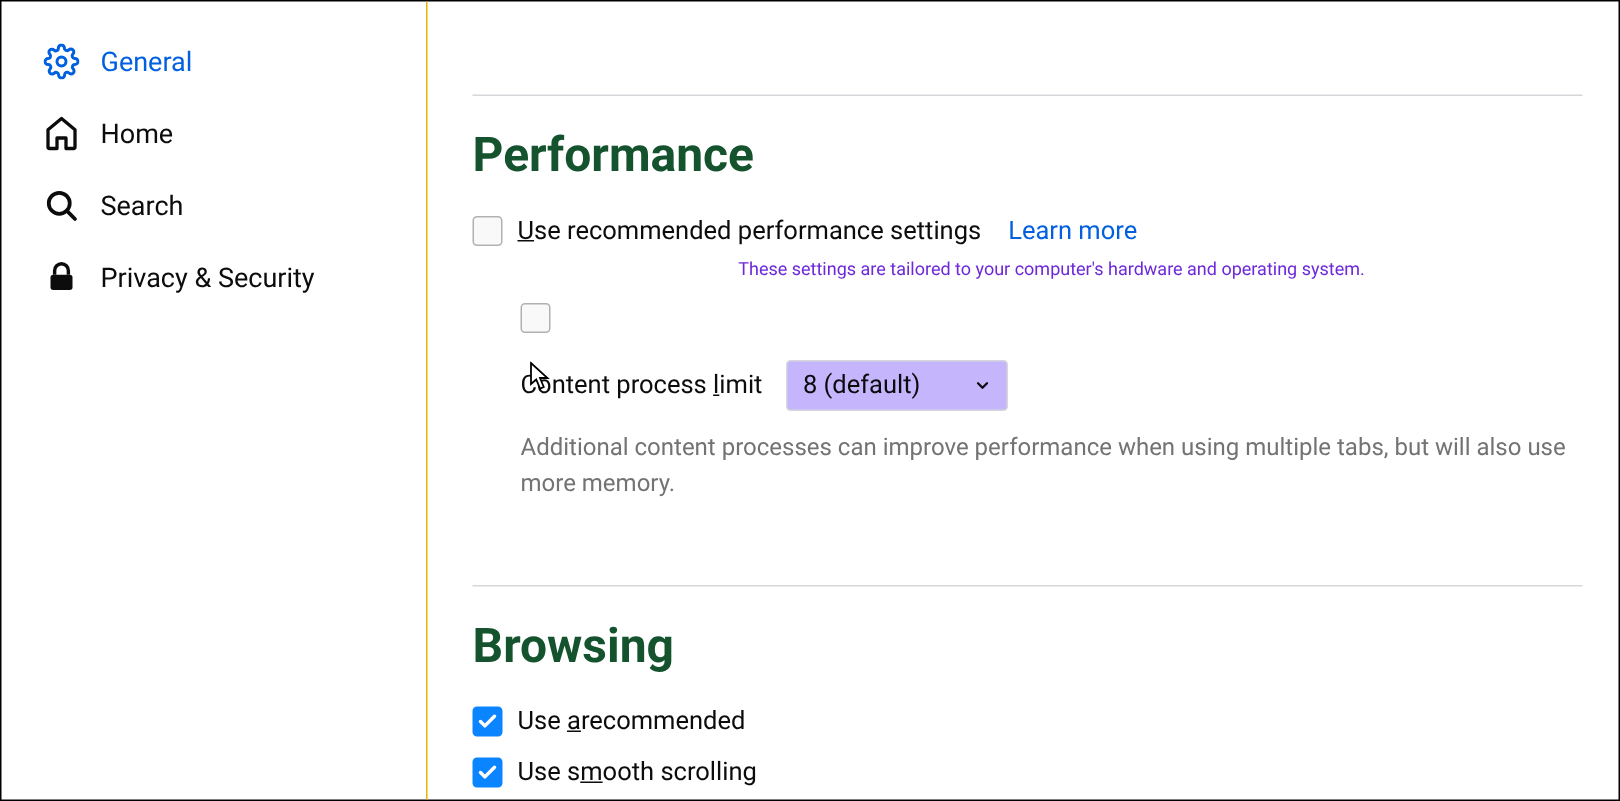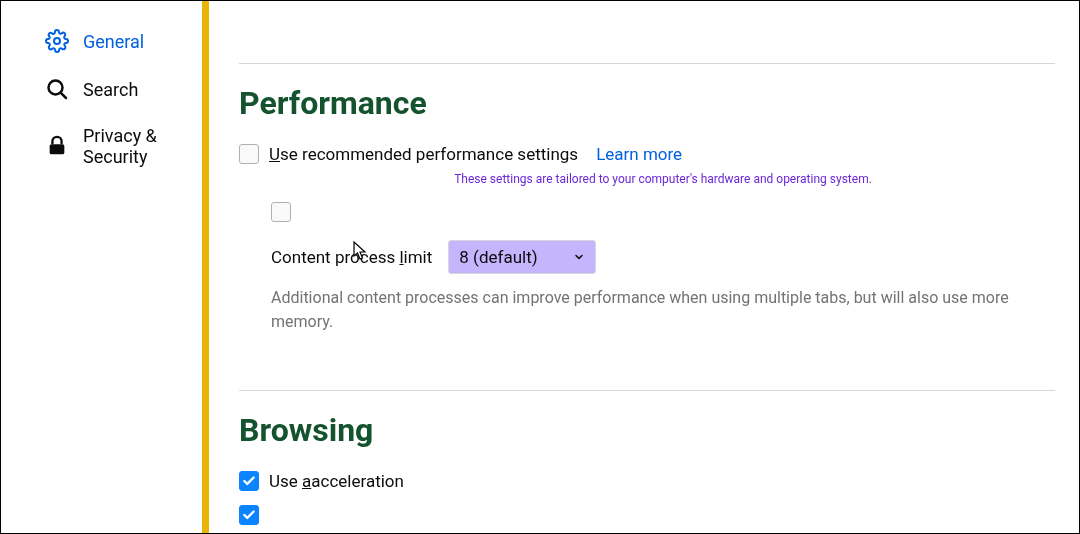--- a/index.html
+++ b/index.html
@@ -11,23 +11,23 @@
       width: 1080px;
       height: 534px;
       overflow: hidden;
       border: 1px solid #000;
     }
     .container {
       display: flex;
       height: 100%;
     }
     .sidebar {
-      width: 208px;
-      border-right: 7px solid #eab308;
-      padding: 16px 16px;
+      width: 284px;
+      border-right: 1px solid #eab308;
+      padding: 16px 0;
     }
     .sidebar-item {
       display: flex;
       align-items: center;
       padding: 12px 16px 12px 28px;
       cursor: pointer;
       font-size: 18px;
       gap: 14px;
     }
     .sidebar-item.active {
@@ -144,20 +144,28 @@
     <div class="sidebar-item active">
       <span class="icon">
         <svg viewBox="0 0 24 24" width="24" height="24" fill="none" stroke="#0060df" stroke-width="2" stroke-linecap="round" stroke-linejoin="round">
           <circle cx="12" cy="12" r="3"></circle>
           <path d="M19.4 15a1.65 1.65 0 0 0 .33 1.82l.06.06a2 2 0 1 1-2.83 2.83l-.06-.06a1.65 1.65 0 0 0-1.82-.33 1.65 1.65 0 0 0-1 1.51V21a2 2 0 0 1-4 0v-.09a1.65 1.65 0 0 0-1-1.51 1.65 1.65 0 0 0-1.82.33l-.06.06a2 2 0 1 1-2.83-2.83l.06-.06a1.65 1.65 0 0 0 .33-1.82 1.65 1.65 0 0 0-1.51-1H3a2 2 0 0 1 0-4h.09a1.65 1.65 0 0 0 1.51-1 1.65 1.65 0 0 0-.33-1.82l-.06-.06a2 2 0 1 1 2.83-2.83l.06.06a1.65 1.65 0 0 0 1.82.33h0a1.65 1.65 0 0 0 1-1.51V3a2 2 0 0 1 4 0v.09a1.65 1.65 0 0 0 1 1.51 1.65 1.65 0 0 0 1.82-.33l.06-.06a2 2 0 1 1 2.83 2.83l-.06.06a1.65 1.65 0 0 0-.33 1.82v0a1.65 1.65 0 0 0 1.51 1H21a2 2 0 0 1 0 4h-.09a1.65 1.65 0 0 0-1.51 1z"></path>
         </svg>
       </span>
       <span>General</span>
     </div>
 
+    <div class="sidebar-item">
+      <span class="icon">
+        <svg viewBox="0 0 24 24" width="24" height="24" fill="none" stroke="#0c0c0d" stroke-width="2.2" stroke-linecap="round" stroke-linejoin="round">
+          <path d="M3 9.5L12 2l9 7.5V21a1 1 0 0 1-1 1h-5v-7h-6v7H4a1 1 0 0 1-1-1z"></path>
+        </svg>
+      </span>
+      <span>Home</span>
+    </div>
 
     <div class="sidebar-item">
       <span class="icon">
         <svg viewBox="0 0 24 24" width="24" height="24" fill="none" stroke="#0c0c0d" stroke-width="2.5" stroke-linecap="round" stroke-linejoin="round">
           <circle cx="10.5" cy="10.5" r="7"></circle>
           <line x1="21" y1="21" x2="15.8" y2="15.8"></line>
         </svg>
       </span>
       <span>Search</span>
     </div>
@@ -213,29 +221,30 @@
     <div class="section-divider"></div>
 
     <h2 class="section-title">Browsing</h2>
 
     <div class="row" style="margin-bottom:14px">
       <span class="checkbox checked">
         <svg width="14" height="14" viewBox="0 0 24 24" fill="none" stroke="#fff" stroke-width="4" stroke-linecap="round" stroke-linejoin="round">
             <polyline points="20 6 9 17 4 12"></polyline>
           </svg>
       </span>
-      <span class="label"><span>Use </span><span class="ul">a</span><span>acceleration</span></span>
+      <span class="label"><span>Use </span><span class="ul">a</span><span>recommended</span></span>
     </div>
 
     <div class="row">
       <span class="checkbox checked">
         <svg width="14" height="14" viewBox="0 0 24 24" fill="none" stroke="#fff" stroke-width="4" stroke-linecap="round" stroke-linejoin="round">
             <polyline points="20 6 9 17 4 12"></polyline>
           </svg>
       </span>
+      <span class="label"><span>Use s</span><span class="ul">m</span><span>ooth scrolling</span></span>
     </div>
 
   </div>
 
   <div class="cursor">
     <svg width="16" height="20" viewBox="0 0 16 20">
       <path d="M1 1 L1 15 L4.5 12 L7 18 L9.5 17 L7 11 L12 11 Z" fill="#fff" stroke="#000" stroke-width="1.2"></path>
     </svg>
   </div>
 </div>

